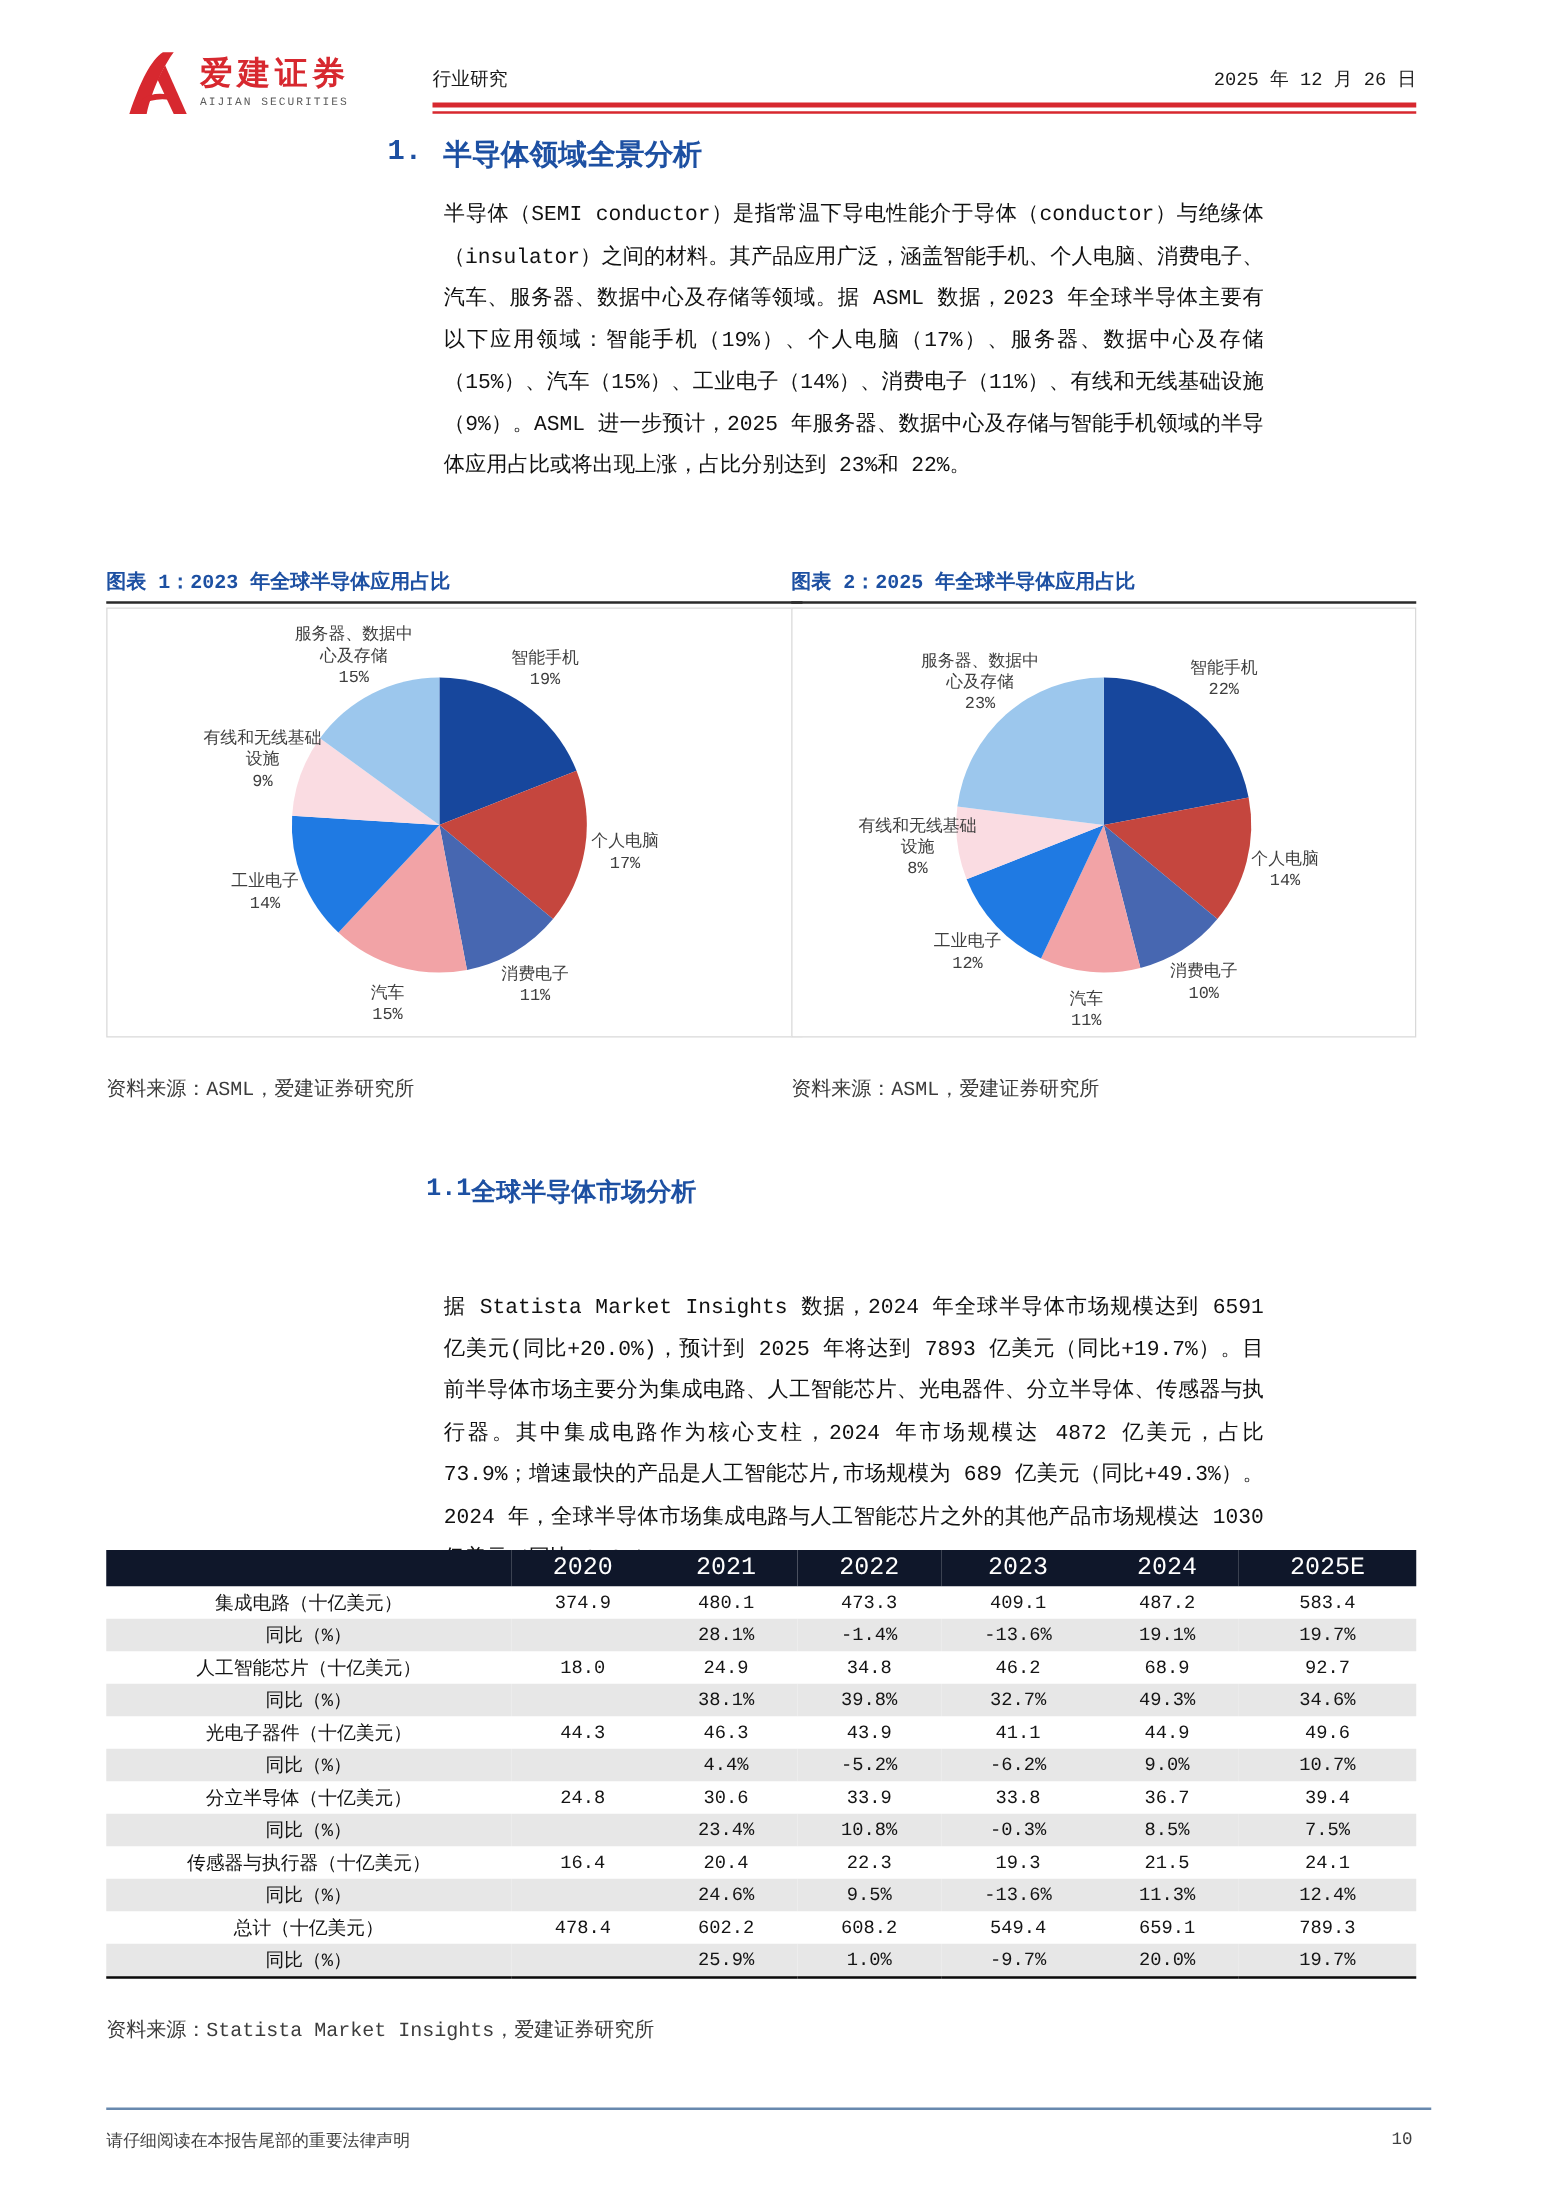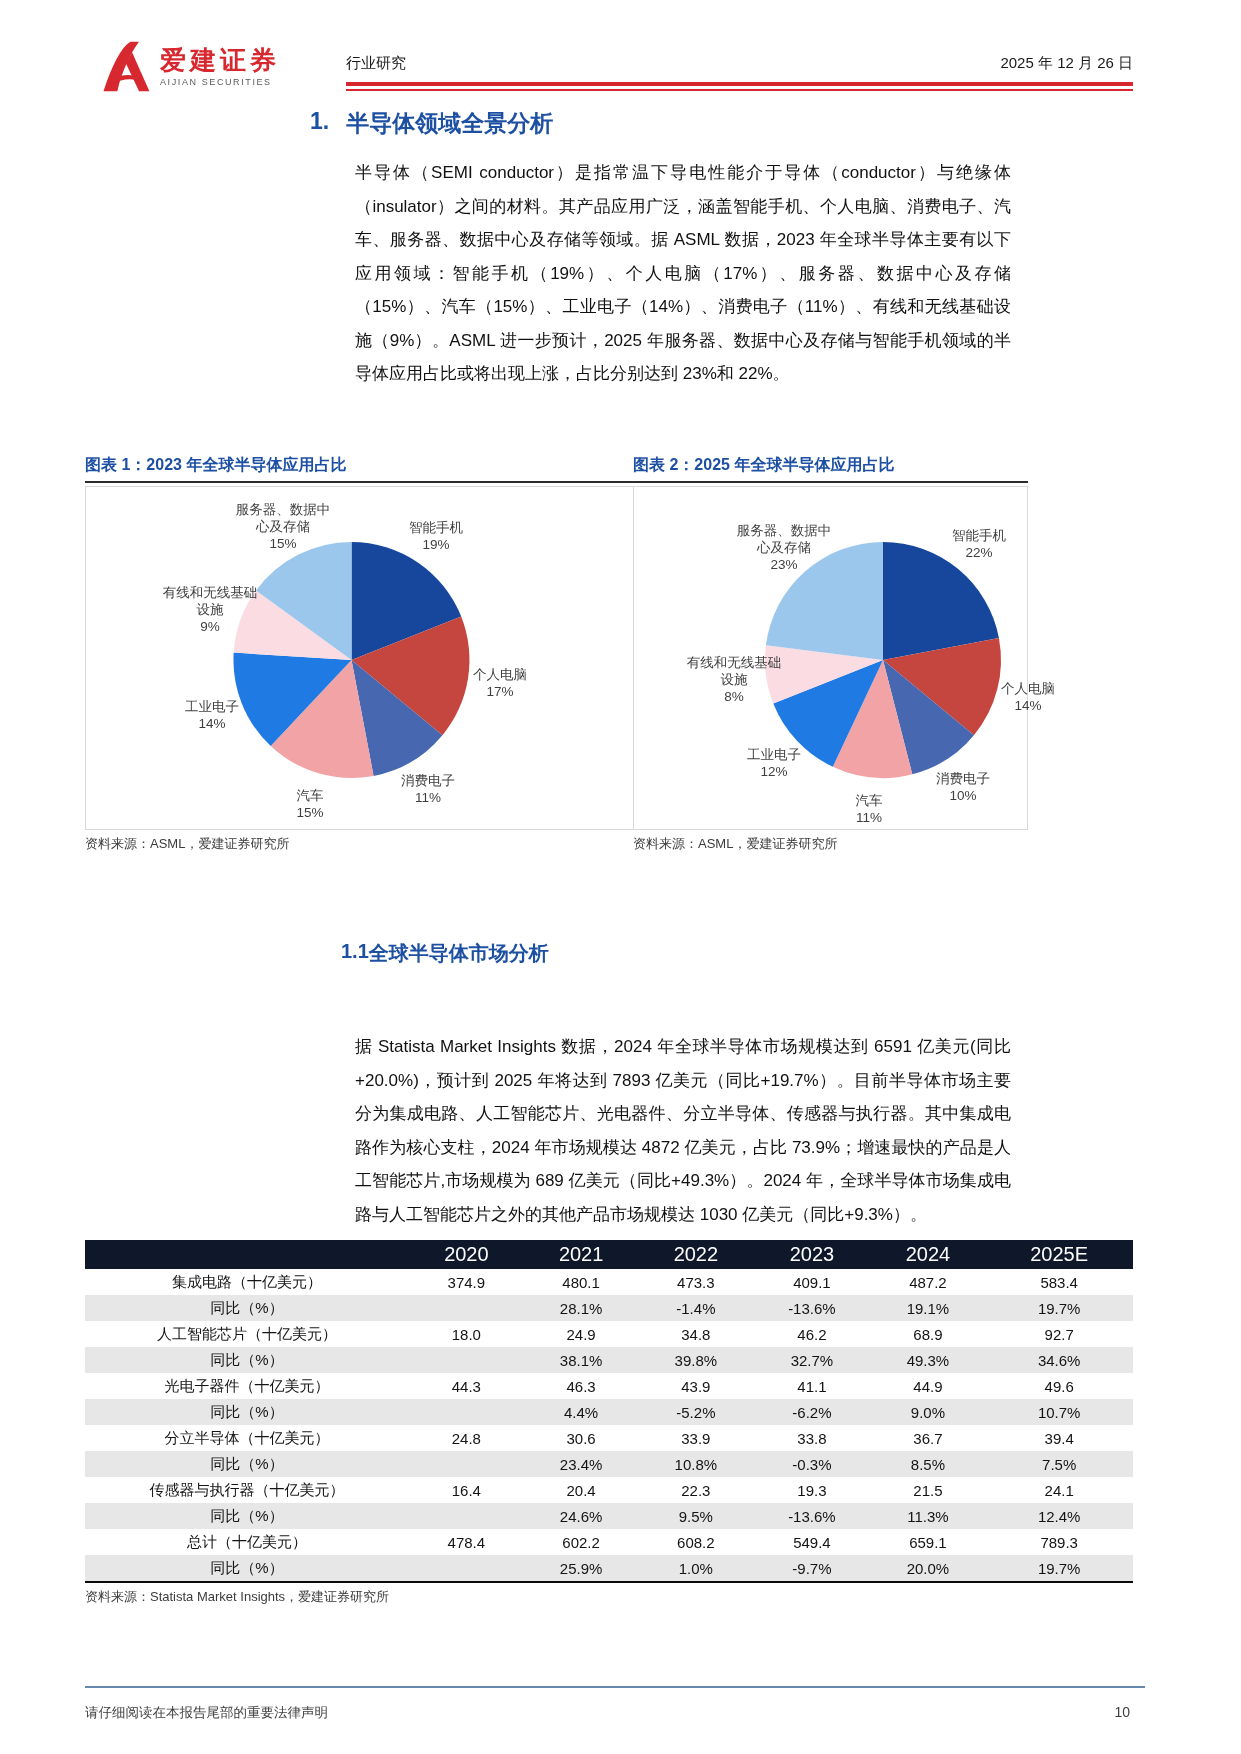--- a/index.html
+++ b/index.html
@@ -1,42 +1,42 @@
 <!DOCTYPE html>
 <html><head>
 <meta charset="utf-8">
 <style>
   html,body{margin:0;padding:0;background:#fff;}
   .page{position:relative;width:1241px;height:1754px;background:#fff;overflow:hidden;
-        font-family:Liberation Sans, sans-serif;color:#141414;}
+        font-family:Liberation Mono, monospace;color:#141414;}
   
   .logo-a{position:absolute;left:100px;top:40px;width:52px;height:54px;}
   .brand{position:absolute;left:160px;top:46px;}
   .brand-cn{font-size:26px;font-weight:bold;color:#D7282F;letter-spacing:4px;line-height:28px;}
   .brand-en{font-size:9px;color:#5a5a5a;letter-spacing:1.6px;margin-top:3px;}
   .hdr-cat{position:absolute;left:346px;top:54px;font-size:15px;color:#1a1a1a;}
   .hdr-date{position:absolute;right:108px;top:54px;font-size:15px;color:#1a1a1a;}
   .hdr-rule{position:absolute;left:346px;top:82px;width:787px;height:3px;
             border-top:4px solid #D7282F;border-bottom:2px solid #D7282F;}
   
   .h1{position:absolute;left:310px;top:108px;font-size:23px;font-weight:bold;color:#1D50A2;display:flex;gap:17px;}
   .h2{position:absolute;left:341px;top:940px;font-size:20px;font-weight:bold;color:#1D50A2;display:flex;gap:0;}
   .para{position:absolute;left:355px;width:656px;font-size:17px;line-height:33.5px;
         text-align:justify;color:#111;}
   .para1{top:156px;}
   .para2{top:986px;margin-top:44px;}
   
   .fig{position:absolute;}
   .fig1{left:85px;top:455px;width:557px;}
-  .fig2{left:633px;top:455px;width:395px;}
+  .fig2{left:633px;top:455px;width:500px;}
   .fig3{left:85px;top:1236px;width:1048px;}
   .fig-caption{font-size:16px;font-weight:bold;color:#1D50A2;padding-bottom:5px;
                border-bottom:2px solid #2b2b2b;}
   .chart-box{position:relative;margin-top:3px;height:342px;border:1px solid #D9D9D9;background:#fff;}
-  .fig-source{margin-top:5px;font-size:13px;color:#3c3c3c;}
+  .fig-source{margin-top:31px;font-size:16px;color:#3c3c3c;}
   .pie-label{position:absolute;transform:translate(-50%,-50%);text-align:center;
              font-size:13.5px;line-height:17px;color:#3f3f3f;white-space:nowrap;}
   
   .mkt-table{margin-top:4px;border-collapse:collapse;width:1048px;font-size:15px;
              border-bottom:2.5px solid #0a0a0a;}
   .mkt-table th{background:#0f172a;color:#fff;font-weight:normal;height:27px;font-size:20px;}
   .mkt-table td{text-align:center;height:26px;padding:0;color:#141414;}
   .mkt-table th{text-align:center;}
   .mkt-table td.rowlabel{width:322px;}
   .mkt-table tbody tr:nth-child(even){background:#E7E7E7;}

